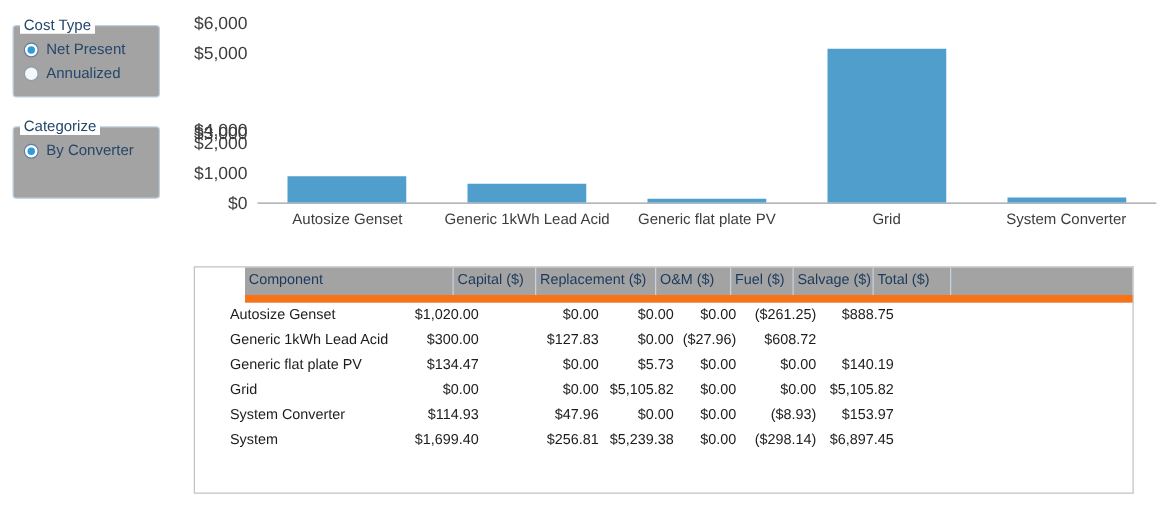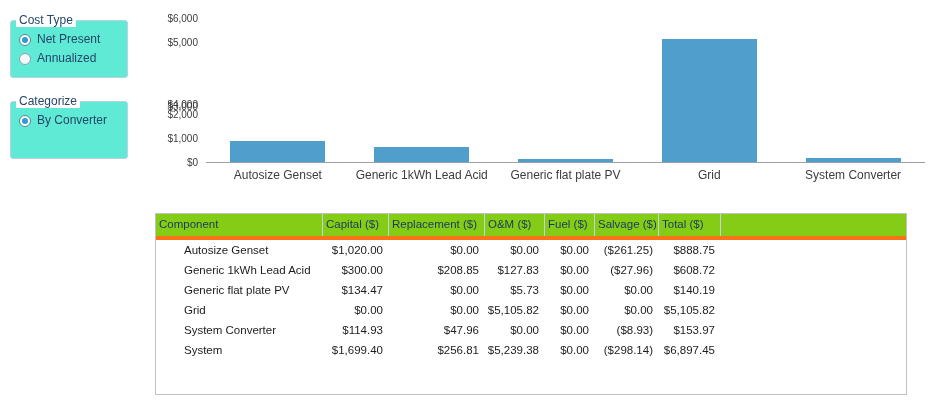--- a/index.html
+++ b/index.html
@@ -6,60 +6,60 @@
   #root{
     position:relative;width:933px;height:405px;background:#ffffff;
     font-family:"Liberation Sans",sans-serif;font-size:12px;color:#222;
     overflow:hidden;
   }
 
   
   .groupbox{
     position:absolute;left:10px;width:118px;height:58px;
     border:1px solid #bcd0e2;border-radius:3px;box-sizing:border-box;
-    background:#5eead4;
+    background:#a3a3a3;
   }
   .gb-title{
     position:absolute;top:-8px;left:5px;background:#fff;padding:0 3px;
     color:#25476a;font-size:12px;white-space:nowrap;
   }
   .gb-body{position:absolute;left:6px;top:6px;right:2px;}
   .radio-row{display:flex;align-items:flex-end;gap:6px;margin:3px 0 0 2px;height:16px;cursor:default;}
   .radio-circle{
     width:12px;height:12px;border-radius:50%;box-sizing:border-box;
     border:1px solid #8da0b5;background:#f4f8fb;
     display:inline-flex;align-items:center;justify-content:center;flex:0 0 auto;
   }
   .radio-circle.selected{border-color:#5d7f9e;background:#fff;}
   .radio-dot{width:6px;height:6px;border-radius:50%;background:#2f9bdb;}
   .radio-label{color:#25476a;white-space:nowrap;}
 
   
   .chart{position:absolute;left:160px;top:10px;width:765px;height:186px;}
   .yaxis{position:absolute;left:0;top:8px;width:40px;height:144px;}
-  .ytick{position:absolute;right:2px;transform:translateY(-50%);color:#3d3d3d;font-size:10px;white-space:nowrap;}
+  .ytick{position:absolute;right:2px;transform:translateY(-50%);color:#3d3d3d;font-size:14px;white-space:nowrap;}
   .plot{
     position:absolute;left:46px;right:0;top:8px;height:144px;
     border-bottom:1px solid #9aa0a6;
     display:flex;align-items:flex-end;
   }
   .slot{flex:1;display:flex;justify-content:center;align-items:flex-end;height:100%;}
   .bar{width:66%;}
   .cats{position:absolute;left:46px;right:0;top:158px;display:flex;}
   .cat{flex:1;text-align:center;color:#3d3d3d;font-size:12px;white-space:nowrap;overflow:hidden;}
 
   
   .table{
     position:absolute;left:155px;top:213px;width:752px;height:182px;
     border:1px solid #c2c2c2;background:#fff;box-sizing:border-box;
     font-size:11.5px;
     --cols:167px 66px 96px 60px 50px 64px 62px 1fr;
   }
   .thead,.tr{display:grid;grid-template-columns:var(--cols);}
-  .thead{background:#84cc16;border-bottom:4px solid #f97316;height:22px;}
+  .thead{background:#a3a3a3;border-bottom:6px solid #f97316;height:22px;margin-left:40px;}
   .th{
     line-height:21px;padding:0 3px;border-right:1px solid #c4d2e4;
     color:#1b3a5c;white-space:nowrap;overflow:hidden;cursor:default;
   }
   .th.filler{border-right:none;}
   .tr{height:20px;}
   .td{line-height:20px;white-space:nowrap;color:#1c1c1c;}
   .td.first{padding-left:28px;}
   .td.num{text-align:right;padding-right:6px;}
 </style>
@@ -150,21 +150,20 @@
           <div class="td num">$0.00</div>
           <div class="td num">$0.00</div>
           <div class="td num">$0.00</div>
           <div class="td num">($261.25)</div>
           <div class="td num">$888.75</div>
           <div class="td"></div>
         </div>
         <div class="tr">
           <div class="td first">Generic 1kWh Lead Acid</div>
           <div class="td num">$300.00</div>
-          <div class="td num">$208.85</div>
           <div class="td num">$127.83</div>
           <div class="td num">$0.00</div>
           <div class="td num">($27.96)</div>
           <div class="td num">$608.72</div>
           <div class="td"></div>
         </div>
         <div class="tr">
           <div class="td first">Generic flat plate PV</div>
           <div class="td num">$134.47</div>
           <div class="td num">$0.00</div>

